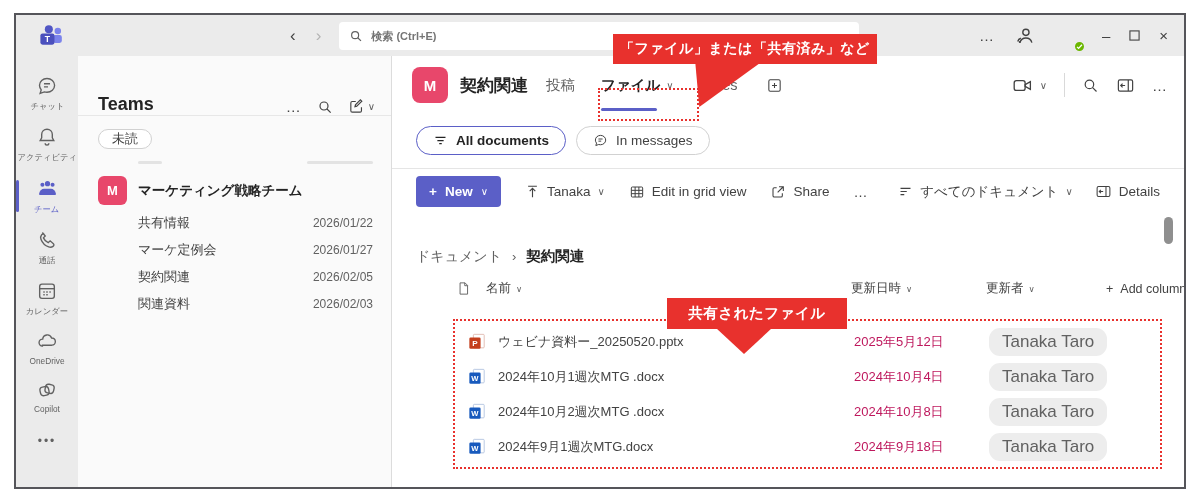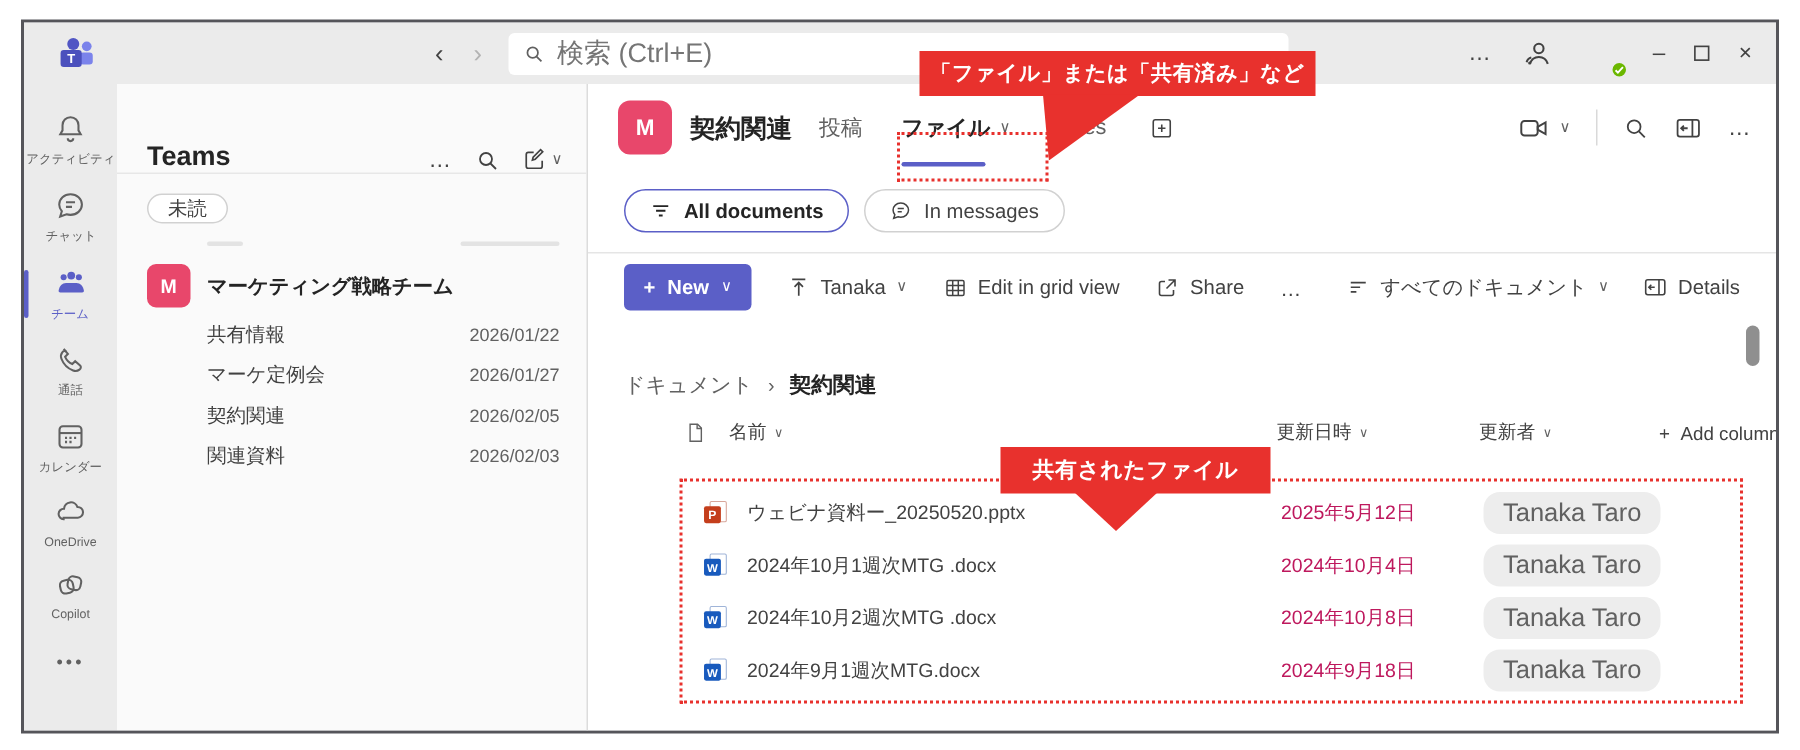--- a/index.html
+++ b/index.html
@@ -8,22 +8,22 @@
         font-family:"Liberation Sans","DejaVu Sans",sans-serif; color:#242424; }
   .win{ position:absolute; left:14px; top:13px; width:1172px; height:476px;
         border:2px solid #55555a; background:#fff; overflow:hidden; display:flex; flex-direction:column; }
   
   .titlebar{ flex:0 0 41px; background:#ebebeb; display:flex; align-items:center; }
   .tb-logo{ margin-left:22px; }
   .tb-nav{ margin-left:226px; display:flex; gap:20px; align-items:center; font-size:17px; }
   .nav-back{ color:#424242; } .nav-fwd{ color:#b3b3b3; }
   .searchbox{ margin-left:18px; width:520px; height:28px; background:#fff; border-radius:4px;
               display:flex; align-items:center; gap:8px; padding:0 10px; }
-  .searchbox input{ border:none; outline:none; font-size:18px; color:#6d28d9; width:100%;
-                    font-family:inherit; background:transparent; }
+  .searchbox input{ border:none; outline:none; font-size:11px; color:#6d28d9; width:100%;
+                    font-family:inherit; background:transparent;font-weight:bold; }
   .tb-right{ margin-left:auto; display:flex; align-items:center; gap:19px; margin-right:16px; color:#424242; }
   .tb-ellipsis{ font-size:15px; letter-spacing:1px; color:#424242; }
   .avatar-wrap{ position:relative; width:28px; height:28px; }
   .avatar{ width:28px; height:28px; border-radius:50%; background:var(--avatar_pink,#f1a7c5); }
   .presence{ position:absolute; right:-3px; bottom:-3px; width:13px; height:13px; border-radius:50%;
              background:var(--presence_green,#6bb700); border:2px solid #ebebeb; display:flex;
              align-items:center; justify-content:center; }
   .win-ctl{ font-size:15px; color:#424242; }
   
   .appbody{ flex:1; display:flex; min-height:0; }
@@ -163,34 +163,34 @@
         <span class="win-ctl">×</span>
       </div>
     </div>
 
     <div class="appbody">
 
       <div class="rail">
         <div class="rail-item">
           <span>
             <svg width="22" height="22" viewBox="0 0 24 24" fill="none" stroke="#616161" stroke-width="1.5">
+              <path d="M12 3.8c4.6 0 8.3 3.3 8.3 7.5S16.6 18.8 12 18.8c-1 0-2-.1-2.9-.4L4.5 20l1.2-3.8a7.6 7.6 0 0 1-1.9-4.9c0-4.2 3.6-7.5 8.2-7.5z"></path>
+              <path d="M8.7 9.6h6.6M8.7 13h4.4"></path>
+              </svg>
+          </span>
+          <span class="rail-label">チャット</span>
+        </div>
+        <div class="rail-item">
+          <span>
+            <svg width="22" height="22" viewBox="0 0 24 24" fill="none" stroke="#616161" stroke-width="1.5">
               <path d="M12 3.5c3.3 0 5.8 2.5 5.8 5.8v3.7l1.6 2.8H4.6l1.6-2.8V9.3c0-3.3 2.5-5.8 5.8-5.8z"></path>
               <path d="M10 18.8a2 2 0 0 0 4 0"></path>
               </svg>
           </span>
           <span class="rail-label">アクティビティ</span>
-        </div>
-        <div class="rail-item">
-          <span>
-            <svg width="22" height="22" viewBox="0 0 24 24" fill="none" stroke="#616161" stroke-width="1.5">
-              <path d="M12 3.8c4.6 0 8.3 3.3 8.3 7.5S16.6 18.8 12 18.8c-1 0-2-.1-2.9-.4L4.5 20l1.2-3.8a7.6 7.6 0 0 1-1.9-4.9c0-4.2 3.6-7.5 8.2-7.5z"></path>
-              <path d="M8.7 9.6h6.6M8.7 13h4.4"></path>
-              </svg>
-          </span>
-          <span class="rail-label">チャット</span>
         </div>
         <div class="rail-item active">
           <span>
             <svg width="23" height="23" viewBox="0 0 24 24" fill="#5b5fc7">
               <circle cx="6.7" cy="8.2" r="2.1"></circle>
                 <circle cx="12" cy="7" r="2.7"></circle>
                 <circle cx="17.3" cy="8.2" r="2.1"></circle>
               <path d="M3.2 17.4c.5-3 2.6-5.2 5.2-5.2h7.2c2.6 0 4.7 2.2 5.2 5.2.1.8-.4 1.4-1.2 1.4H4.4c-.8 0-1.3-.6-1.2-1.4z"></path>
               </svg>
           </span>

